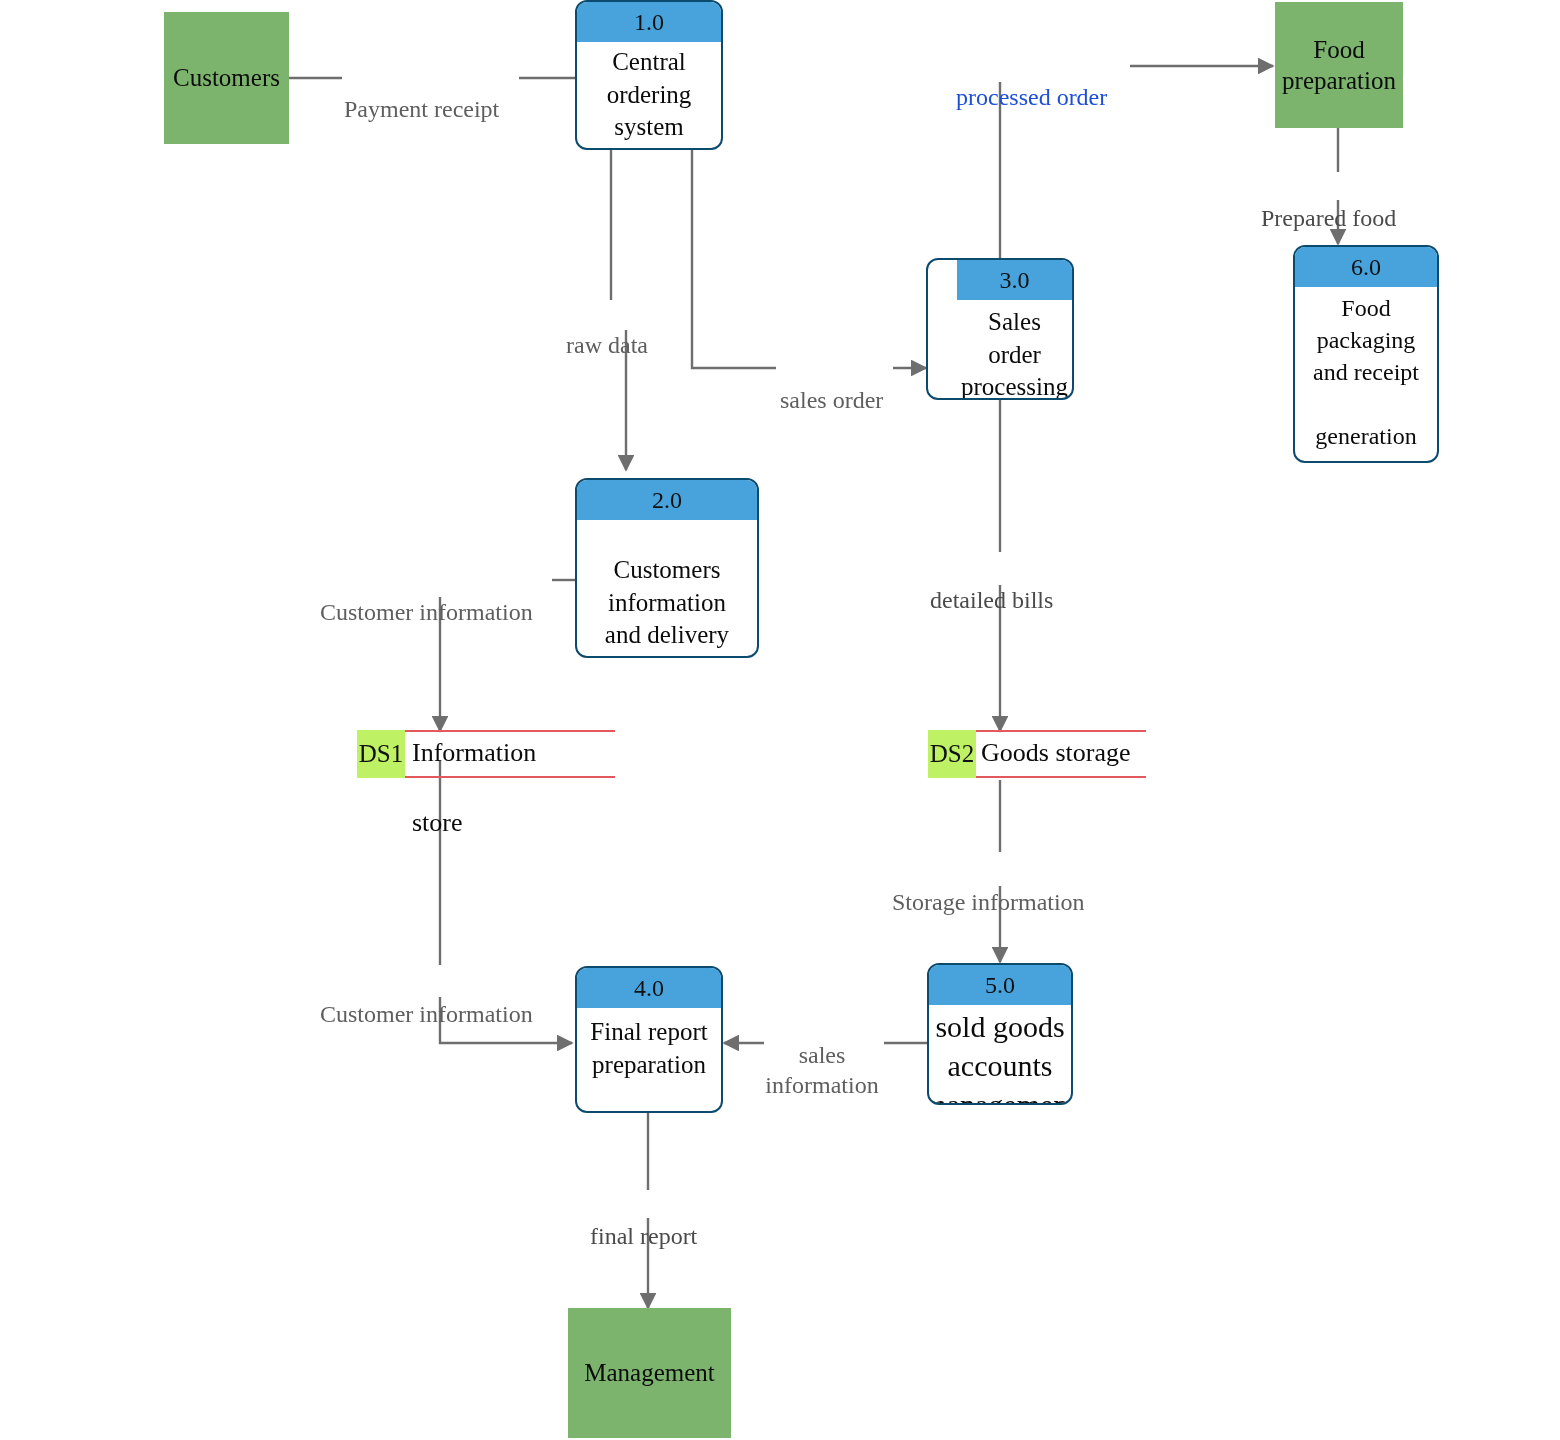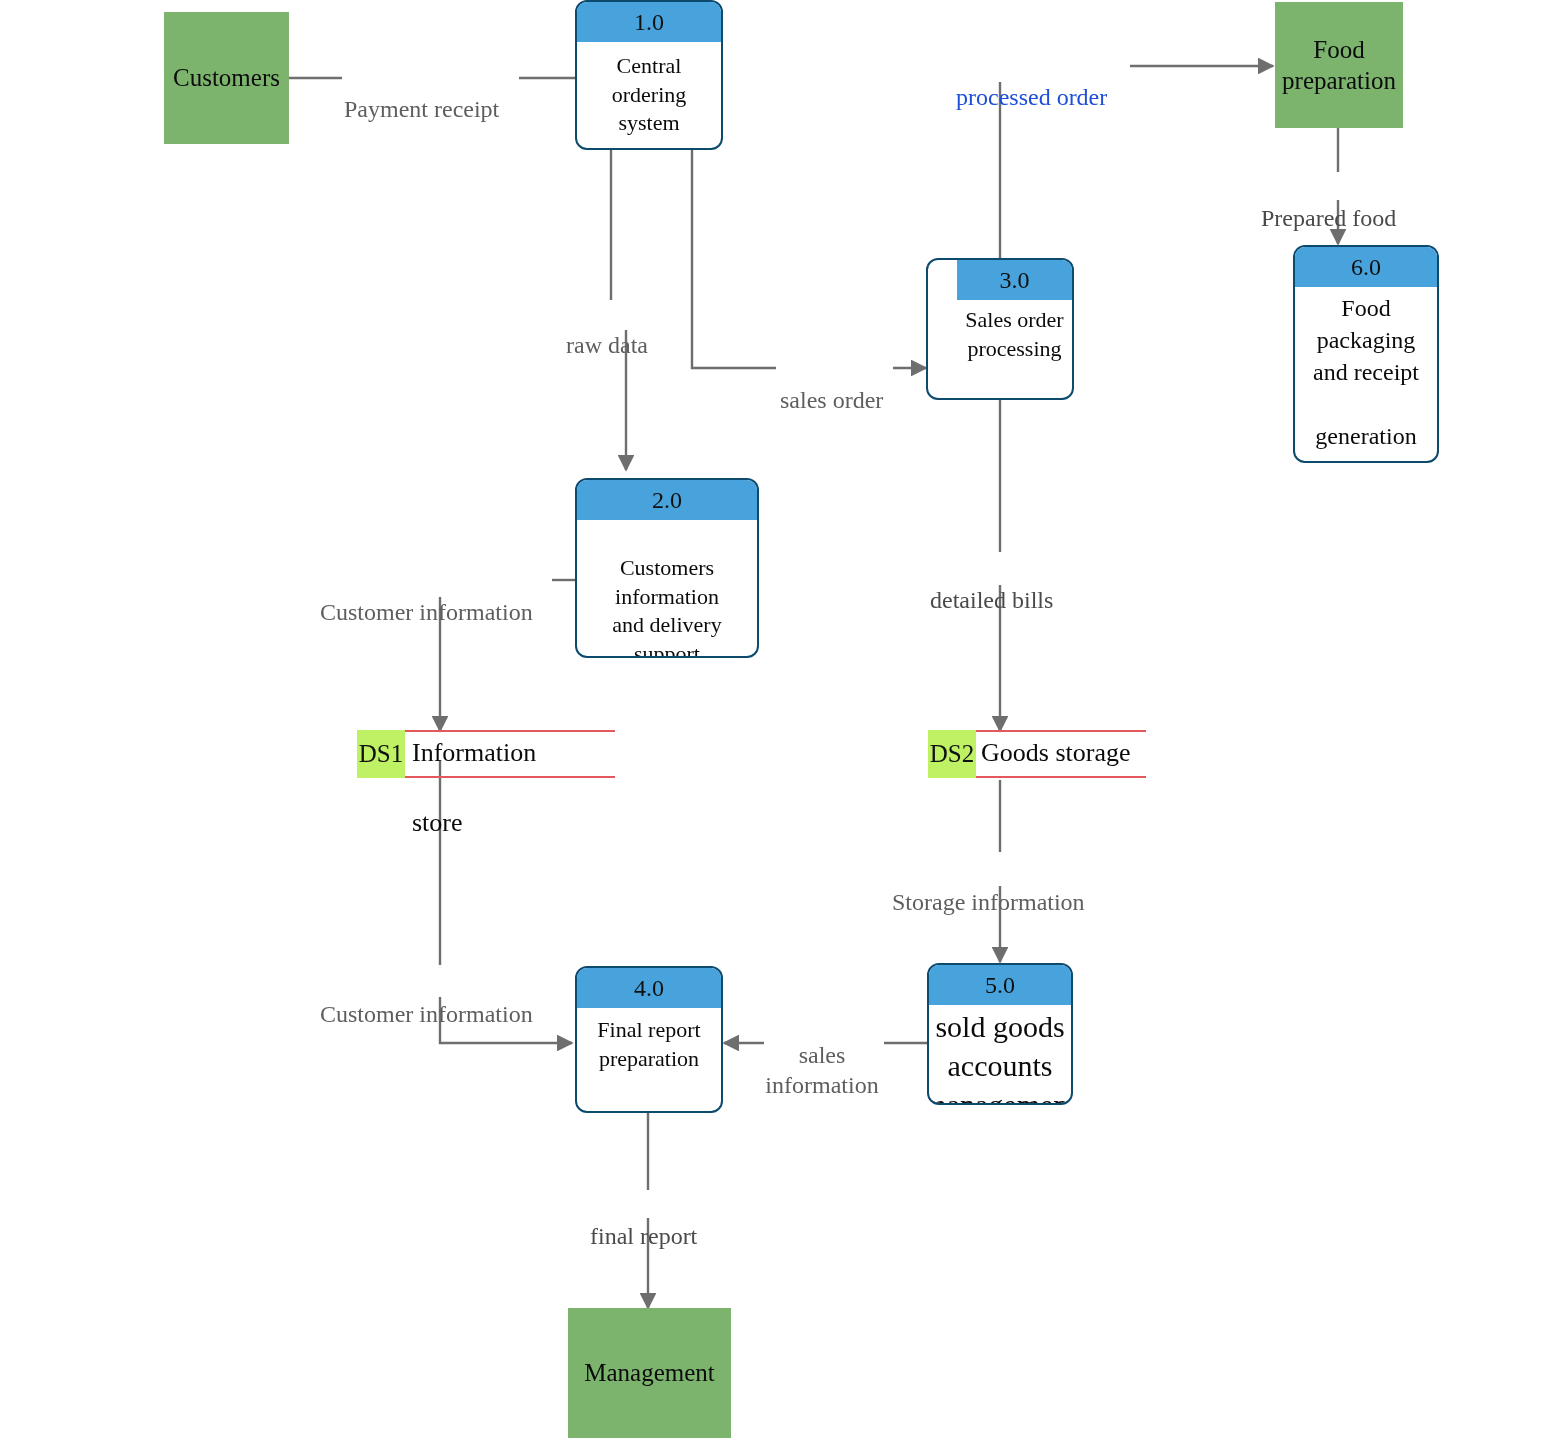--- a/index.html
+++ b/index.html
@@ -63,21 +63,21 @@
     height: 40px;
     flex: 0 0 40px;
   }
   .process .pbody {
     flex: 1 1 auto;
     display: flex;
     align-items: center;
     justify-content: center;
     text-align: center;
     color: #0b0b0b;
-    font-size: 22px;
+    font-size: 25px;
     line-height: 1.3;
     padding: 2px 6px;
     box-sizing: border-box;
     white-space: pre-line;
   }
 
   
   .datastore {
     position: absolute;
     box-sizing: border-box;

